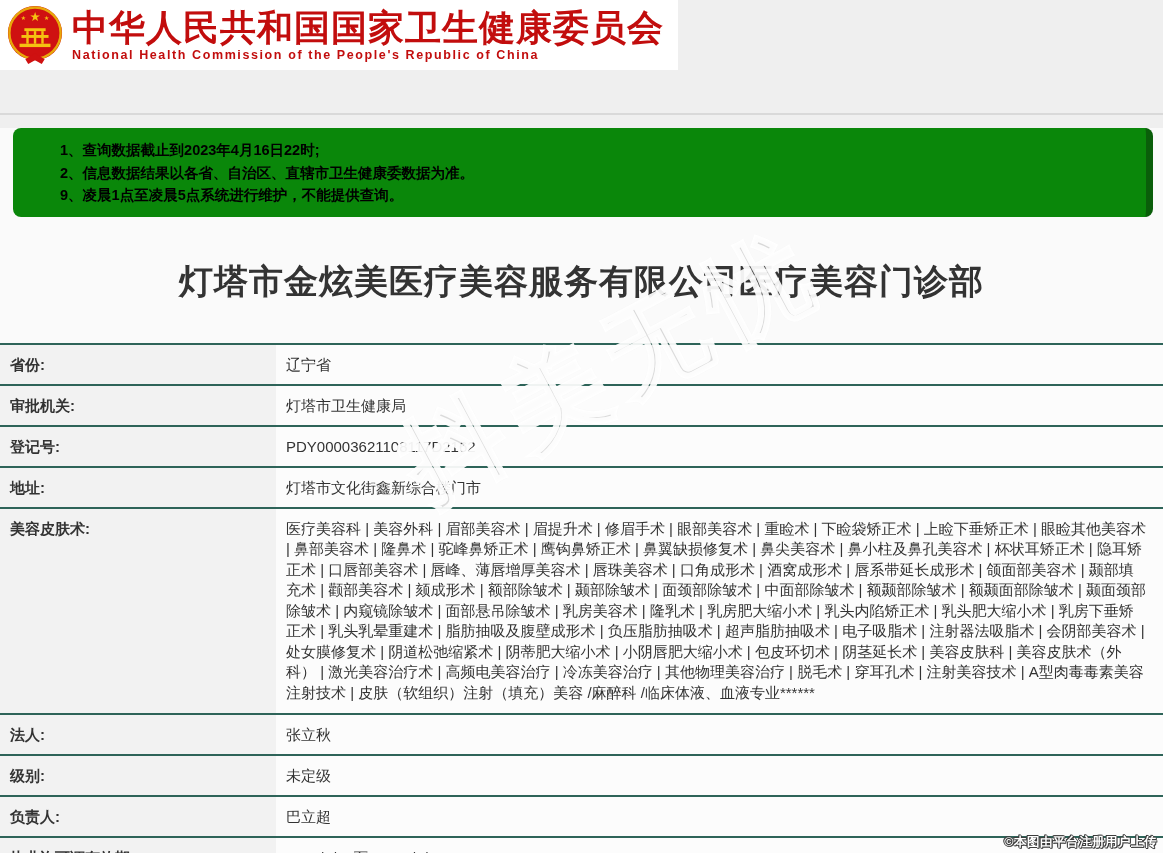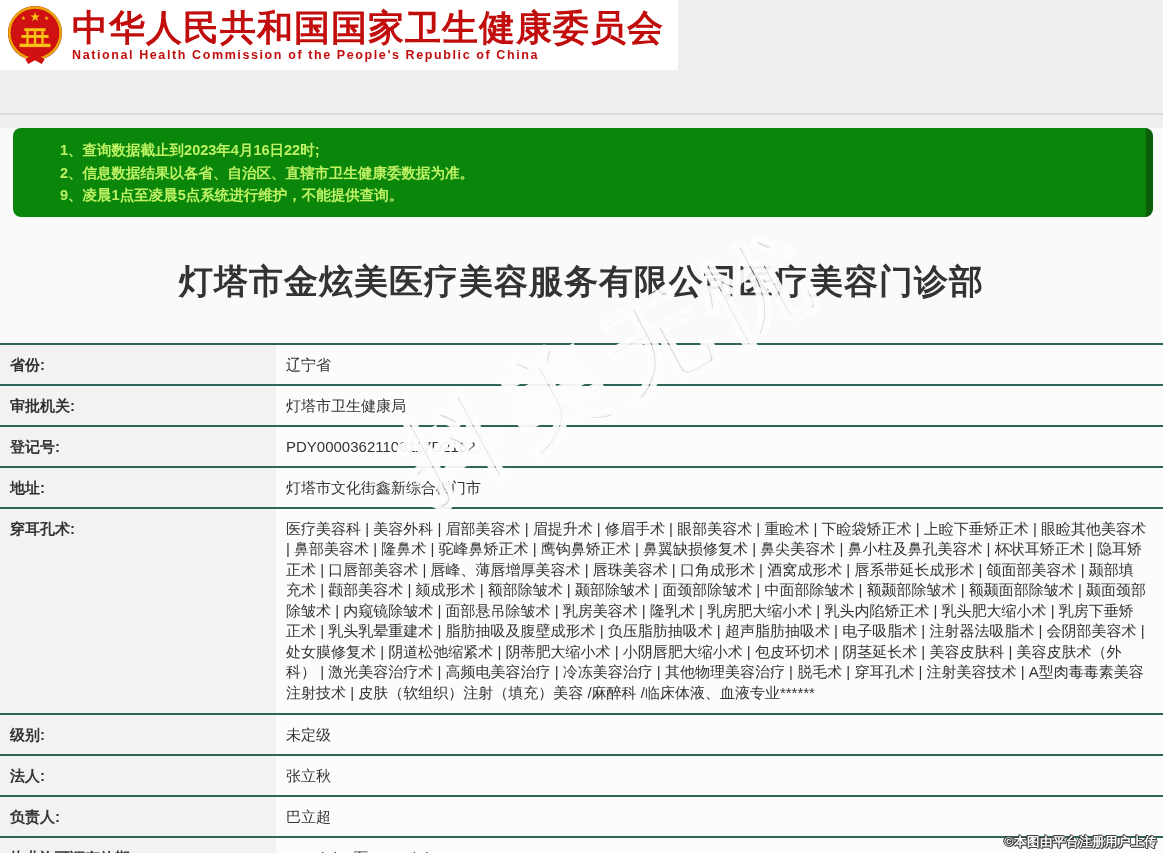--- a/index.html
+++ b/index.html
@@ -26,21 +26,21 @@
     color:#c20d0d; font-size:12.5px; font-weight:bold; letter-spacing:1.6px;
     margin-top:1px; white-space:nowrap;
   }
   
   .content { background:#fafafa; height:736px; }
   .notice-box {
     margin:13px 10px 0 13px;
     background:#0a870a;
     border-right:7px solid #0a5e0a;
     border-radius:8px;
-    color:#bef264;
+    color:#000000;
     font-size:14.5px;
     font-weight:bold;
     line-height:22.5px;
     padding:11px 20px 10px 47px;
   }
   .org-title {
     text-align:center;
     font-size:34px;
     font-weight:600;
     color:#333;
@@ -134,30 +134,30 @@
     </div>
     <div class="drow">
       <div class="dlabel">登记号:</div>
       <div class="dvalue">PDY00003621108117D2162</div>
     </div>
     <div class="drow">
       <div class="dlabel">地址:</div>
       <div class="dvalue">灯塔市文化街鑫新综合楼门市</div>
     </div>
     <div class="drow tall">
-      <div class="dlabel">穿耳孔术:</div>
+      <div class="dlabel">美容皮肤术:</div>
       <div class="dvalue">医疗美容科 | 美容外科 | 眉部美容术 | 眉提升术 | 修眉手术 | 眼部美容术 | 重睑术 | 下睑袋矫正术 | 上睑下垂矫正术 | 眼睑其他美容术 | 鼻部美容术 | 隆鼻术 | 驼峰鼻矫正术 | 鹰钩鼻矫正术 | 鼻翼缺损修复术 | 鼻尖美容术 | 鼻小柱及鼻孔美容术 | 杯状耳矫正术 | 隐耳矫正术 | 口唇部美容术 | 唇峰、薄唇增厚美容术 | 唇珠美容术 | 口角成形术 | 酒窝成形术 | 唇系带延长成形术 | 颌面部美容术 | 颞部填充术 | 颧部美容术 | 颏成形术 | 额部除皱术 | 颞部除皱术 | 面颈部除皱术 | 中面部除皱术 | 额颞部除皱术 | 额颞面部除皱术 | 颞面颈部除皱术 | 内窥镜除皱术 | 面部悬吊除皱术 | 乳房美容术 | 隆乳术 | 乳房肥大缩小术 | 乳头内陷矫正术 | 乳头肥大缩小术 | 乳房下垂矫正术 | 乳头乳晕重建术 | 脂肪抽吸及腹壁成形术 | 负压脂肪抽吸术 | 超声脂肪抽吸术 | 电子吸脂术 | 注射器法吸脂术 | 会阴部美容术 | 处女膜修复术 | 阴道松弛缩紧术 | 阴蒂肥大缩小术 | 小阴唇肥大缩小术 | 包皮环切术 | 阴茎延长术 | 美容皮肤科 | 美容皮肤术（外科） | 激光美容治疗术 | 高频电美容治疗 | 冷冻美容治疗 | 其他物理美容治疗 | 脱毛术 | 穿耳孔术 | 注射美容技术 | A型肉毒毒素美容注射技术 | 皮肤（软组织）注射（填充）美容 /麻醉科 /临床体液、血液专业******</div>
+    </div>
+    <div class="drow">
+      <div class="dlabel">法人:</div>
+      <div class="dvalue">张立秋</div>
     </div>
     <div class="drow">
       <div class="dlabel">级别:</div>
       <div class="dvalue">未定级</div>
-    </div>
-    <div class="drow">
-      <div class="dlabel">法人:</div>
-      <div class="dvalue">张立秋</div>
     </div>
     <div class="drow">
       <div class="dlabel">负责人:</div>
       <div class="dvalue">巴立超</div>
     </div>
     <div class="drow">
       <div class="dlabel">执业许可证有效期:</div>
       <div class="dvalue">2019/6/6 -至- 2024/6/6</div>
     </div>
   </div>

